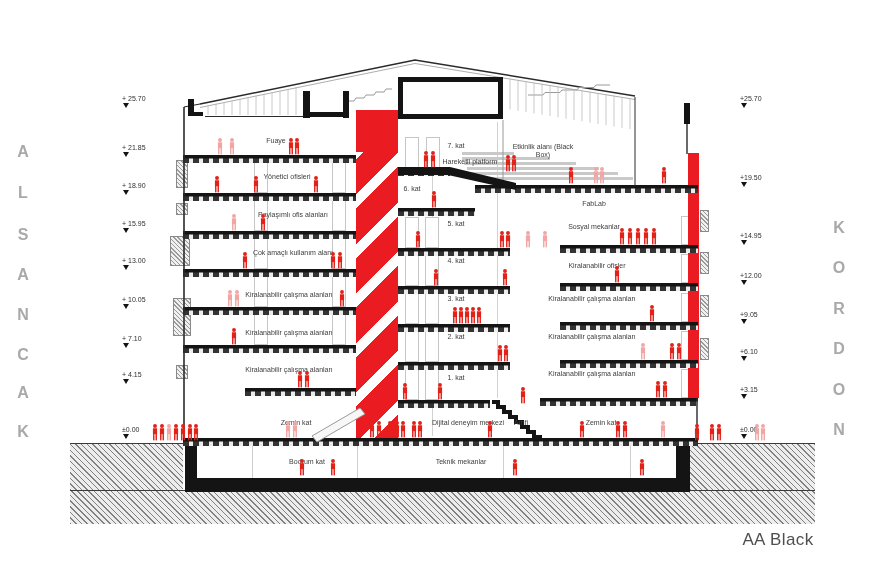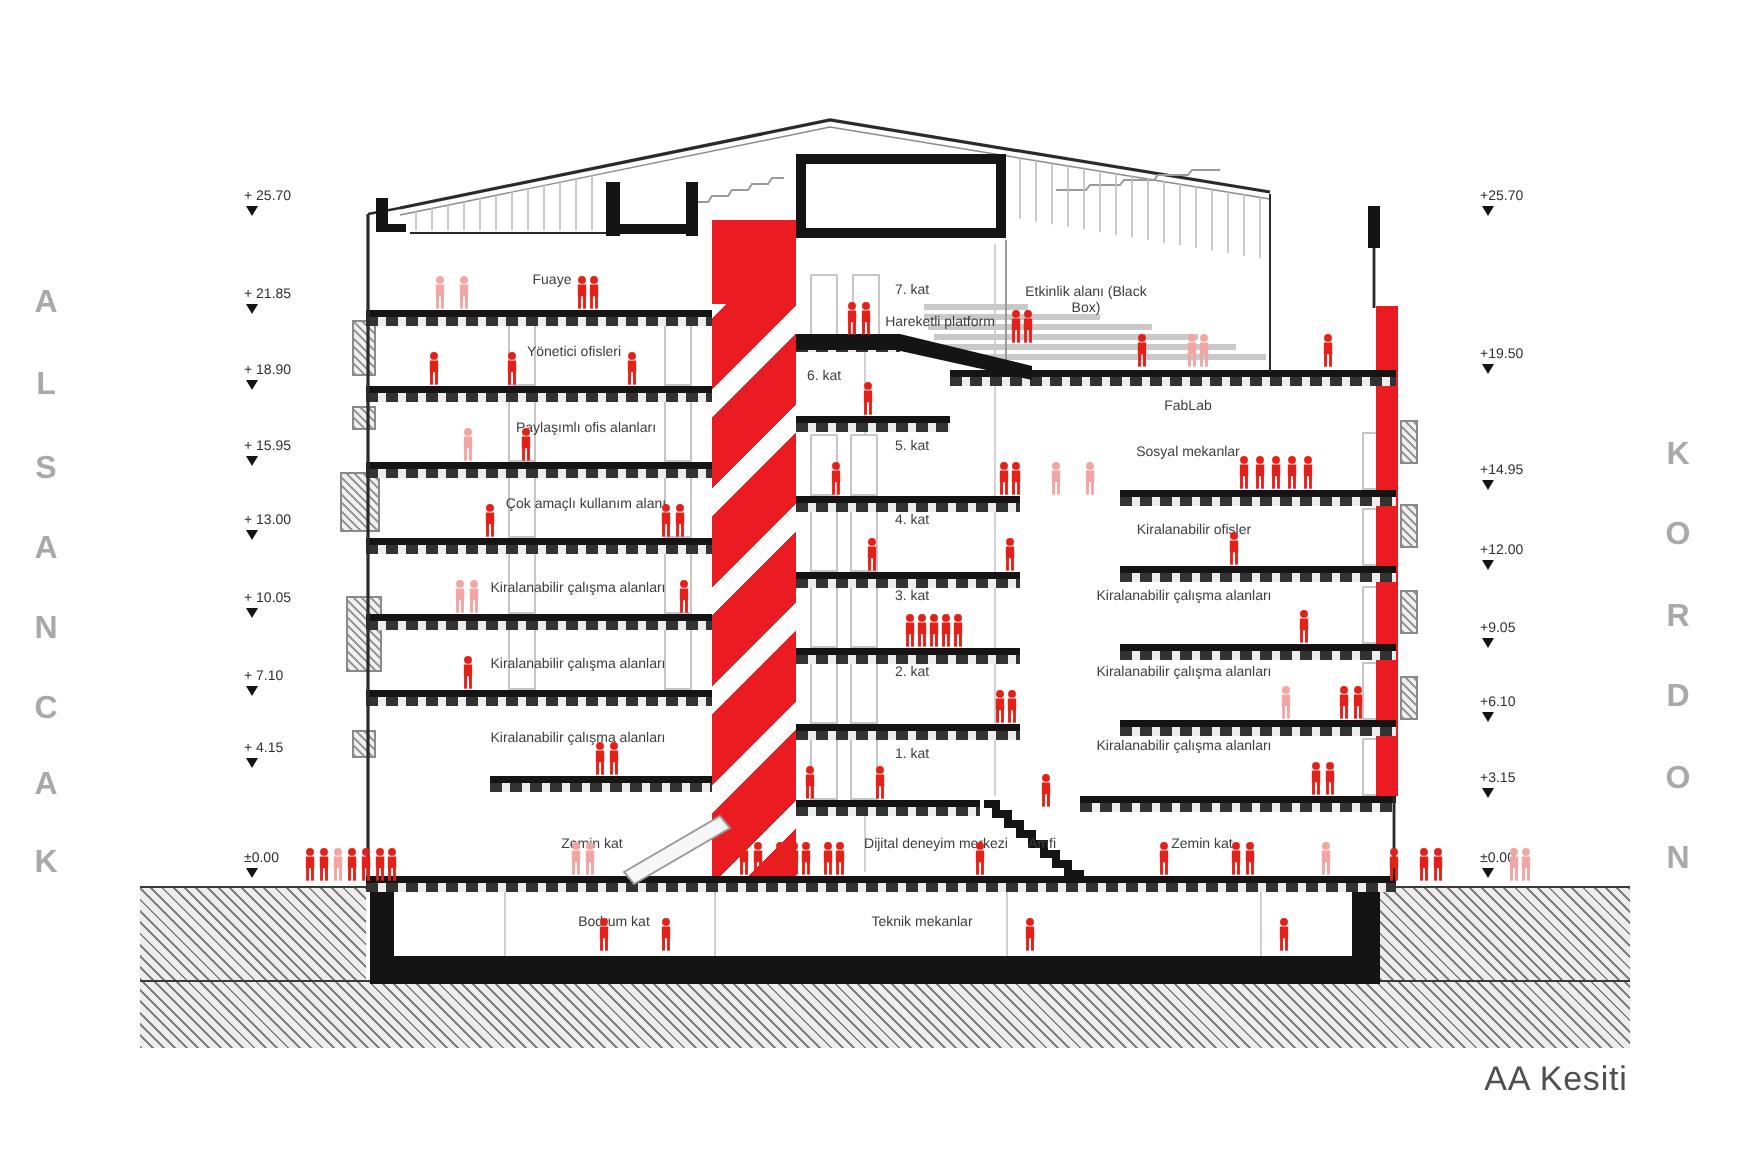--- a/index.html
+++ b/index.html
@@ -100,21 +100,21 @@
         <line x1="590" x2="590" y1="91.63" y2="122.63"></line>
         <line x1="598" x2="598" y1="92.9388" y2="123.9388"></line>
         <line x1="606" x2="606" y1="94.2476" y2="125.2476"></line>
         <line x1="614" x2="614" y1="95.5564" y2="126.5564"></line>
         <line x1="622" x2="622" y1="96.8652" y2="127.8652"></line>
         <line x1="630" x2="630" y1="98.174" y2="129.174"></line>
       </g>
     <line x1="205" y1="116.5" x2="303" y2="116.5" stroke="#2a2a2a" stroke-width="1"></line>
   </svg>
 
-  <div class="title">AA Kesiti</div>
+  <div class="title">AA Black</div>
   <div id="gen" class="abs" style="left:0;top:0;">
       <div class="ground" style="left: 70px; top: 443px; width: 113px; height: 80px;"></div>
       <div class="ground" style="left: 690px; top: 443px; width: 125px; height: 80px;"></div>
       <div class="ground" style="left: 70px; top: 490px; width: 745px; height: 33px;"></div>
       <div class="b-int" style="left: 197px; top: 446px; width: 479px; height: 34px;"></div>
       <div class="solid" style="left: 185px; top: 443px; width: 12px; height: 49px;"></div>
       <div class="solid" style="left: 676px; top: 443px; width: 14px; height: 49px;"></div>
       <div class="solid" style="left: 185px; top: 478px; width: 505px; height: 14px;"></div>
       <div class="bline" style="left: 252px; top: 446px; height: 32px;"></div>
       <div class="bline" style="left: 357px; top: 446px; height: 32px;"></div>

